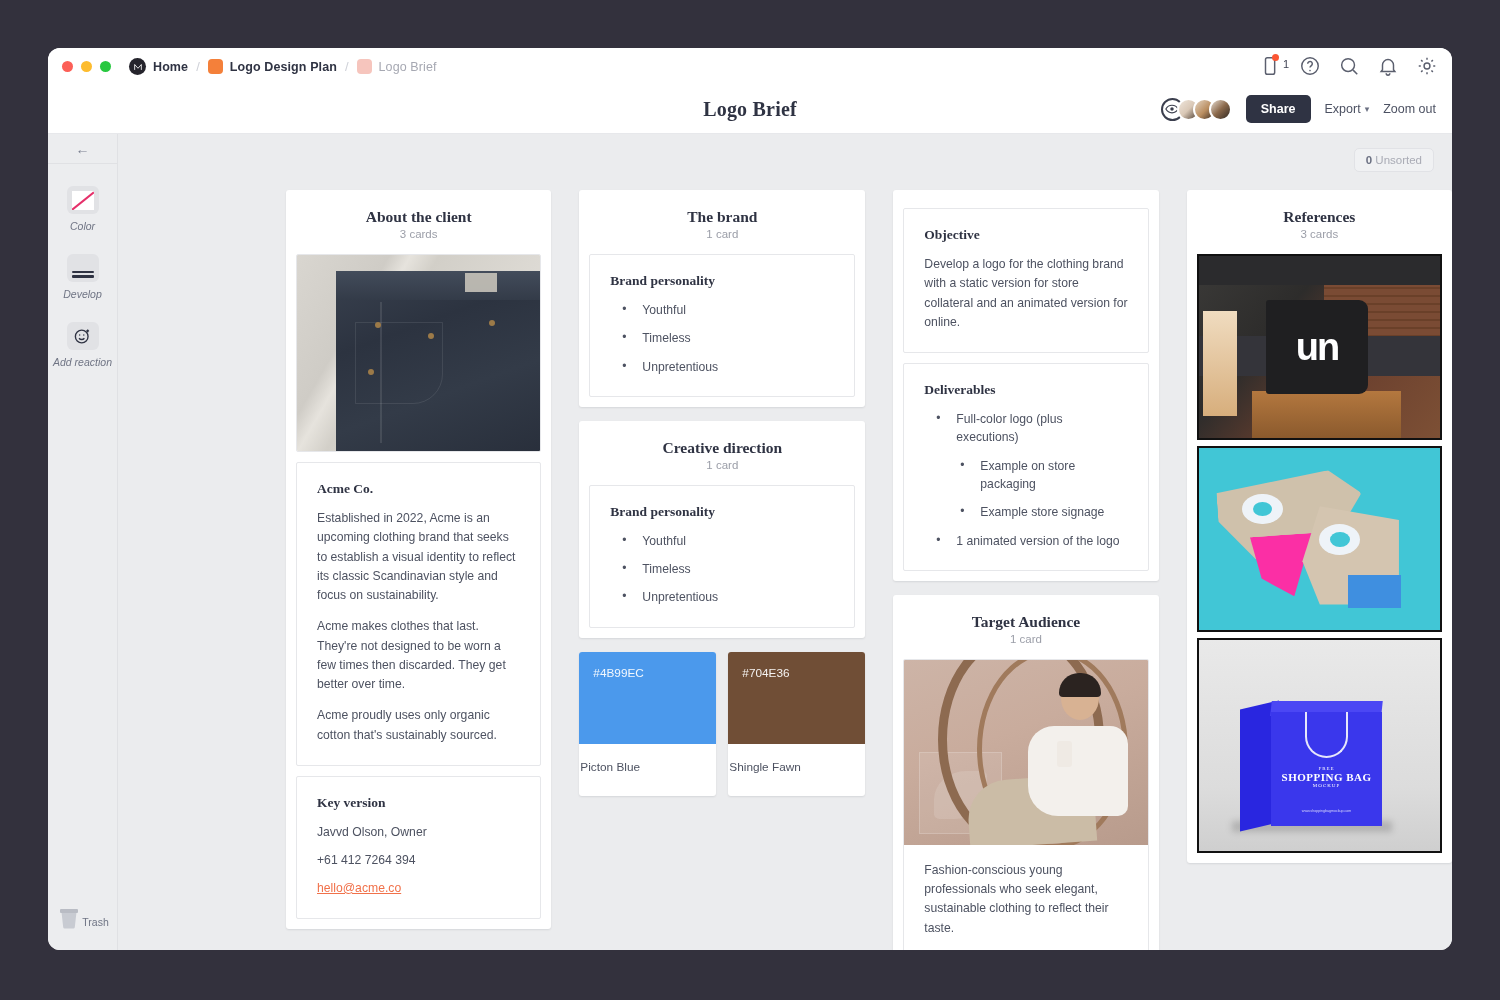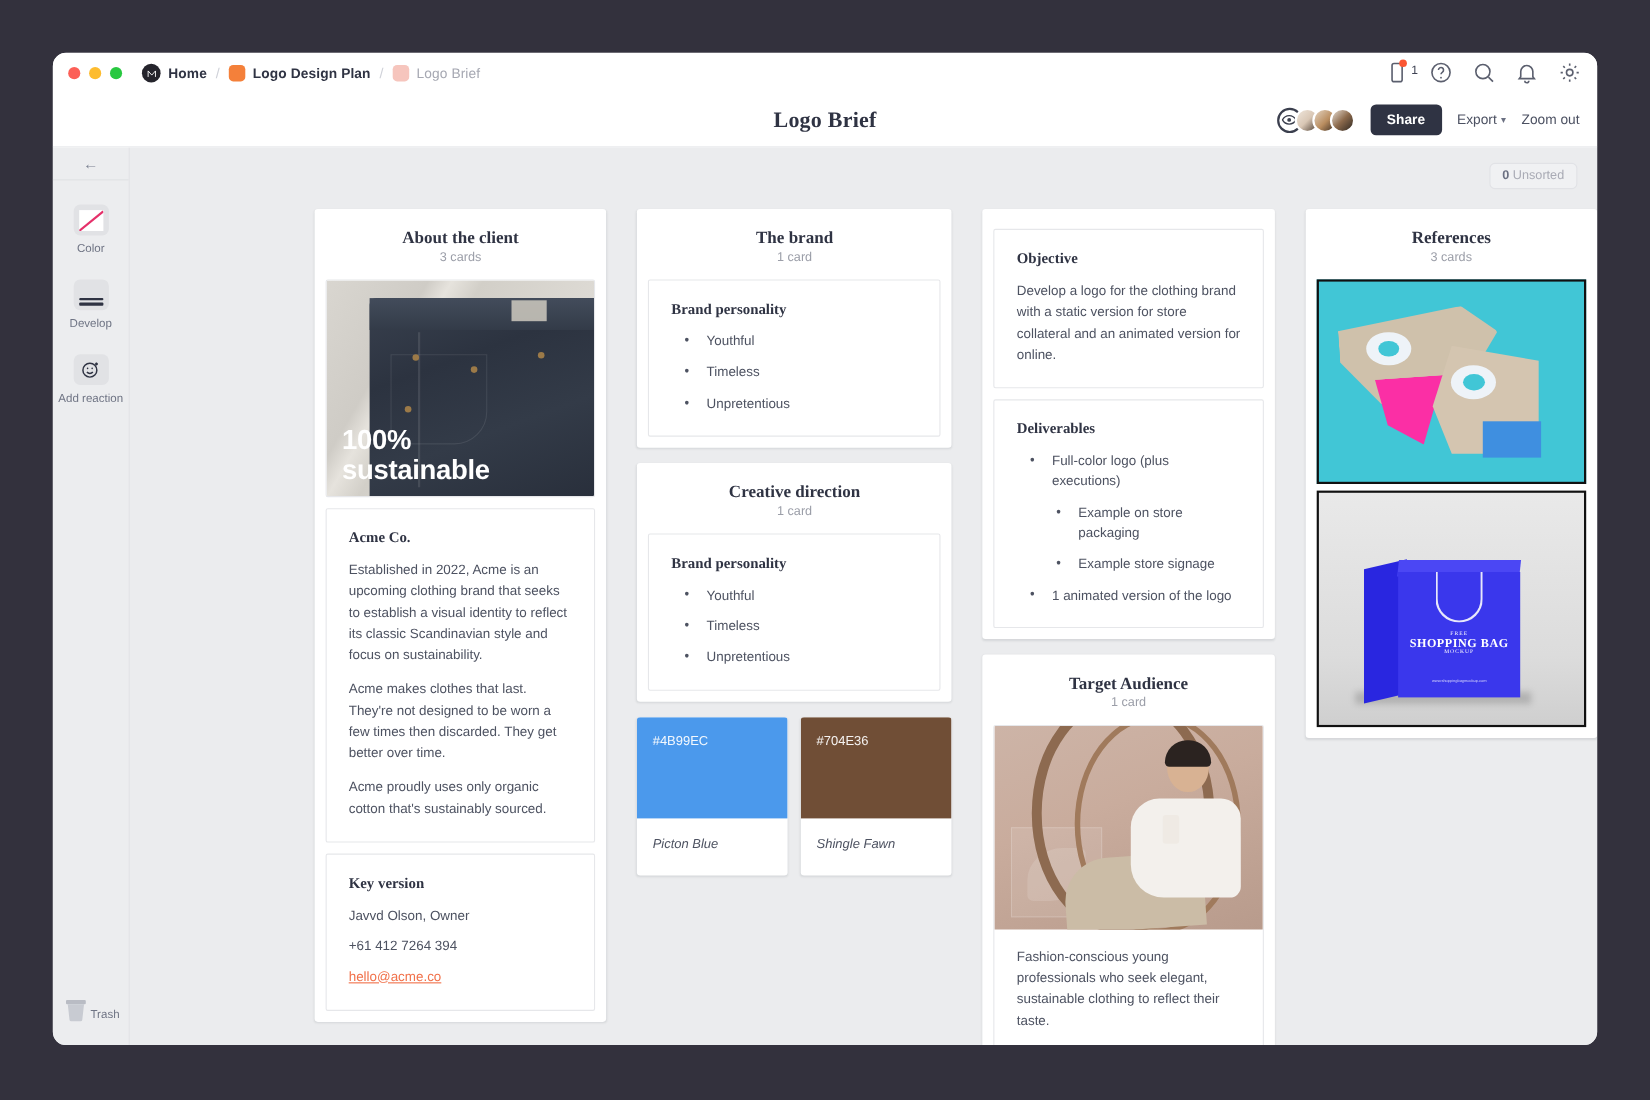--- a/index.html
+++ b/index.html
@@ -103,21 +103,21 @@
     width: 100%; height: 30px; flex: none;
     display: flex; align-items: center; justify-content: center;
     border-bottom: 1px solid #e0e1e4; color: #7b8091; font-size: 14px;
     cursor: pointer;
   }
   .tool { margin-top: 22px; display: flex; flex-direction: column; align-items: center; cursor: pointer; }
   .tool-box {
     width: 32px; height: 28px; border-radius: 6px; background: #e1e2e5;
     display: flex; align-items: center; justify-content: center;
   }
-  .tool-label { margin-top: 6px; font-size: 10.5px; color: #6f7484; }
+  .tool-label { margin-top: 6px; font-size: 10.5px; color: #6f7484; font-style: italic; }
   .tool-color-inner { width: 22px; height: 19px; background: #fff; position: relative; overflow: hidden; }
   .tool-color-inner:after {
     content:""; position: absolute; left: -3px; top: 9px; width: 28px; height: 2px;
     background: #e5306a; transform: rotate(-39deg);
   }
   .cap-inner { width: 22px; height: 19px; display: flex; flex-direction: column; justify-content: flex-end; gap: 2px; }
   .cap-bar { height: 2.5px; background: #2f3343; border-radius: 1px; }
   .rail-bottom { margin-top: auto; margin-bottom: 18px; display: flex; flex-direction: row; align-items: center; cursor: pointer; }
   .trash-ico { width: 26px; height: 26px; }
   .trash-label { margin-top: 5px; font-size: 10.5px; color: #6f7484; }
@@ -258,21 +258,21 @@
   .bag-shadow { position: absolute; left: 14%; bottom: 9%; width: 66%; height: 5%; background: rgba(0,0,0,.16); filter: blur(3px); }
 
   
   .swatch-row { display: flex; gap: 12px; }
   .swatch-card {
     width: 137px; background: #fff; border-radius: 3px; overflow: hidden;
     box-shadow: 0 1px 2px rgba(40,42,52,.11);
   }
   .swatch-fill { height: 92px; padding: 14px 14px 0; }
   .swatch-hex { font-size: 11.8px; color: rgba(255,255,255,.93); }
-  .swatch-name { padding: 16px 14px 22px; font-size: 11.8px; color: #4d5261; font-style: italic; }
+  .swatch-name { padding: 16px 1px 22px; font-size: 11.8px; color: #4d5261; }
 </style>
 </head>
 <body>
 
 <div class="desktop">
   <div class="window">
 
     <div class="titlebar">
       <div class="traffic">
         <span class="dot red"></span>
@@ -423,24 +423,20 @@
                 <div class="img img-jeans">
                   <div class="jeans-body"></div>
                   <div class="jeans-waist"></div>
                   <div class="jeans-tag"></div>
                   <div class="jeans-seam"></div>
                   <div class="jeans-pocket"></div>
                   <span class="rivet" style="left:32%;top:34%"></span>
                   <span class="rivet" style="left:54%;top:40%"></span>
                   <span class="rivet" style="left:79%;top:33%"></span>
                   <span class="rivet" style="left:29%;top:58%"></span>
-                  <div class="img-caption-big">
-                    <div>100%</div>
-                    <div>sustainable</div>
-                  </div>
                 </div>
               </div>
 
               <div class="card">
                 <div class="card-pad">
                   <div class="card-title">Acme Co.</div>
                   <p class="card-p">Established in 2022, Acme is an upcoming clothing brand that seeks to establish a visual identity to reflect its classic Scandinavian style and focus on sustainability.</p>
                   <p class="card-p">Acme makes clothes that last. They're not designed to be worn a few times then discarded. They get better over time.</p>
                   <p class="card-p">Acme proudly uses only organic cotton that's sustainably sourced.</p>
                 </div>
@@ -555,20 +551,30 @@
             </div>
           </div>
 
           <div class="col">
             <div class="group">
               <div class="group-head">
                 <div class="group-title">References</div>
                 <div class="group-count">3 cards</div>
               </div>
 
+              <div class="ref ref1">
+                <div class="brick"></div>
+                <div class="eave"></div>
+                <div class="band"></div>
+                <div class="glow"></div>
+                <div class="wood"></div>
+                <div class="sign">
+                    <span>un</span>
+                  </div>
+              </div>
 
               <div class="ref ref2" style="margin-top:6px">
                 <div class="tag-a"></div>
                 <div class="tag-a-pink"></div>
                 <div class="tag-b"></div>
                 <div class="tag-b-blue"></div>
                 <span class="eyelet" style="left:18%;top:25%;width:17%;height:17%"></span>
                 <span class="eyelet" style="left:50%;top:42%;width:17%;height:17%"></span>
               </div>
 

